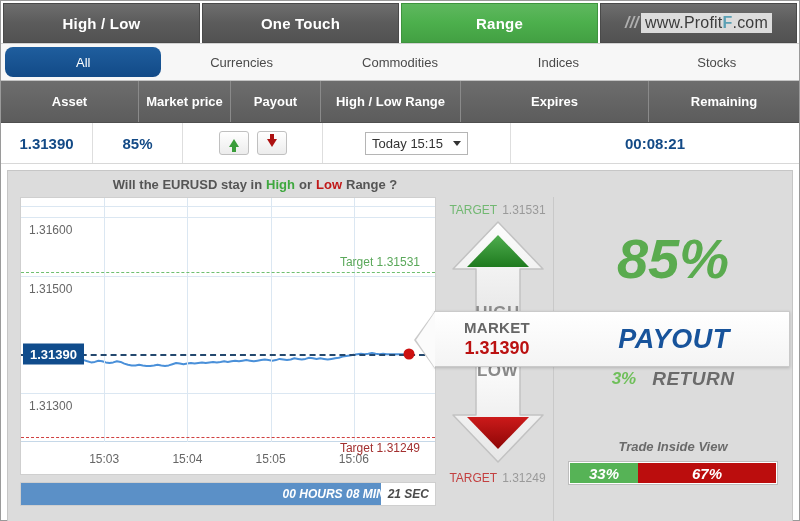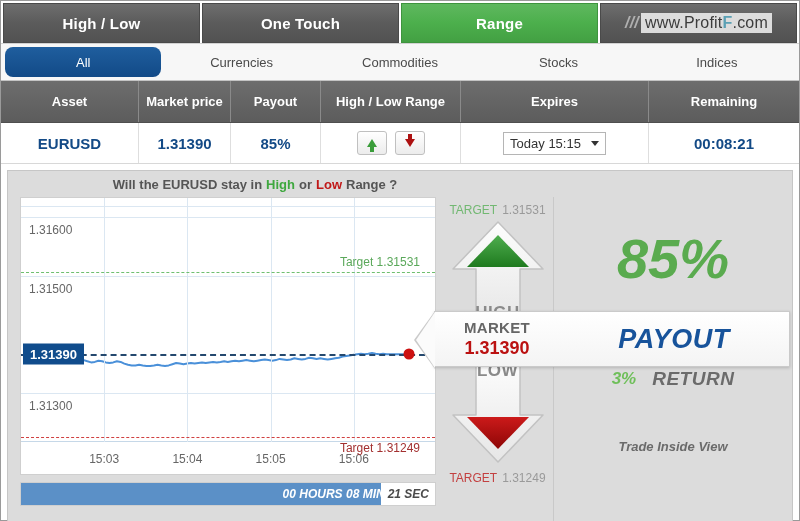--- a/index.html
+++ b/index.html
@@ -393,38 +393,37 @@
     <div class="ctab active">
       <span>All</span>
     </div>
     <div class="ctab">
       <span>Currencies</span>
     </div>
     <div class="ctab">
       <span>Commodities</span>
     </div>
     <div class="ctab">
+      <span>Indices</span>
+    </div>
+    <div class="ctab">
       <span>Stocks</span>
-    </div>
-    <div class="ctab">
-      <span>Indices</span>
     </div>
   </div>
 
   <div class="col-head">
     <div class="c-asset">Asset</div>
     <div class="c-market">Market price</div>
     <div class="c-payout">Payout</div>
     <div class="c-range">High / Low Range</div>
     <div class="c-expires">Expires</div>
     <div class="c-remain">Remaining</div>
   </div>
 
   <div class="asset-row">
-    <div class="c-asset">EURUSD</div>
     <div class="c-market">1.31390</div>
     <div class="c-payout">85%</div>
     <div class="c-range dir-btns">
       <div class="dirbtn">
         <span class="arr arr-up"></span>
       </div>
       <div class="dirbtn">
         <span class="arr arr-dn"></span>
       </div>
     </div>
@@ -509,20 +508,24 @@
         </div>
       </div>
 
       <div class="right-col">
         <div class="payout-big">85%</div>
         <div class="return-row">
           <span class="return-pct">3%</span>
           <span class="return-word">RETURN</span>
         </div>
         <div class="tiv-label">Trade Inside View</div>
+        <div class="tiv-bar">
+          <div class="tiv-green" id="tiv-green" style="flex: 33 1 0%;">33%</div>
+          <div class="tiv-red" id="tiv-red" style="flex: 67 1 0%;">67%</div>
+        </div>
       </div>
     </div>
 
     <div class="callout">
       <div class="callout-market">
         <div class="cm-label">MARKET</div>
         <div class="cm-value">1.31390</div>
       </div>
       <div class="callout-payout">PAYOUT</div>
     </div>

